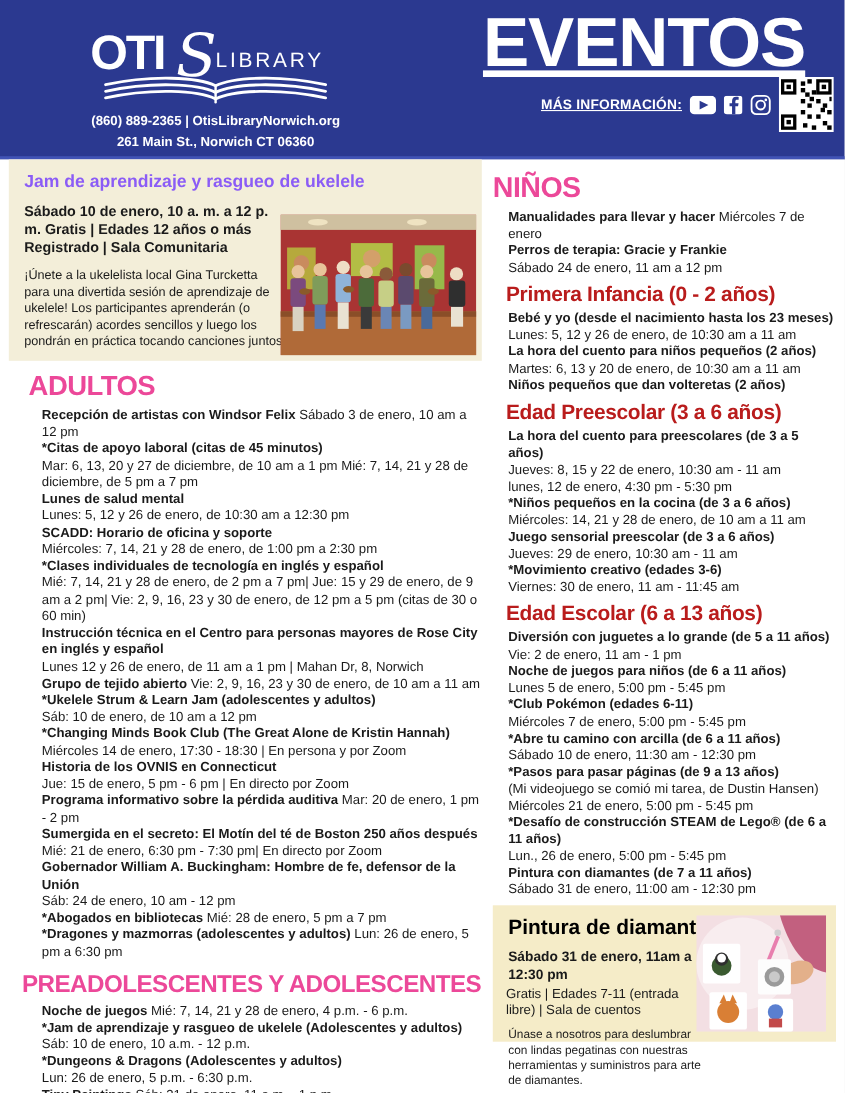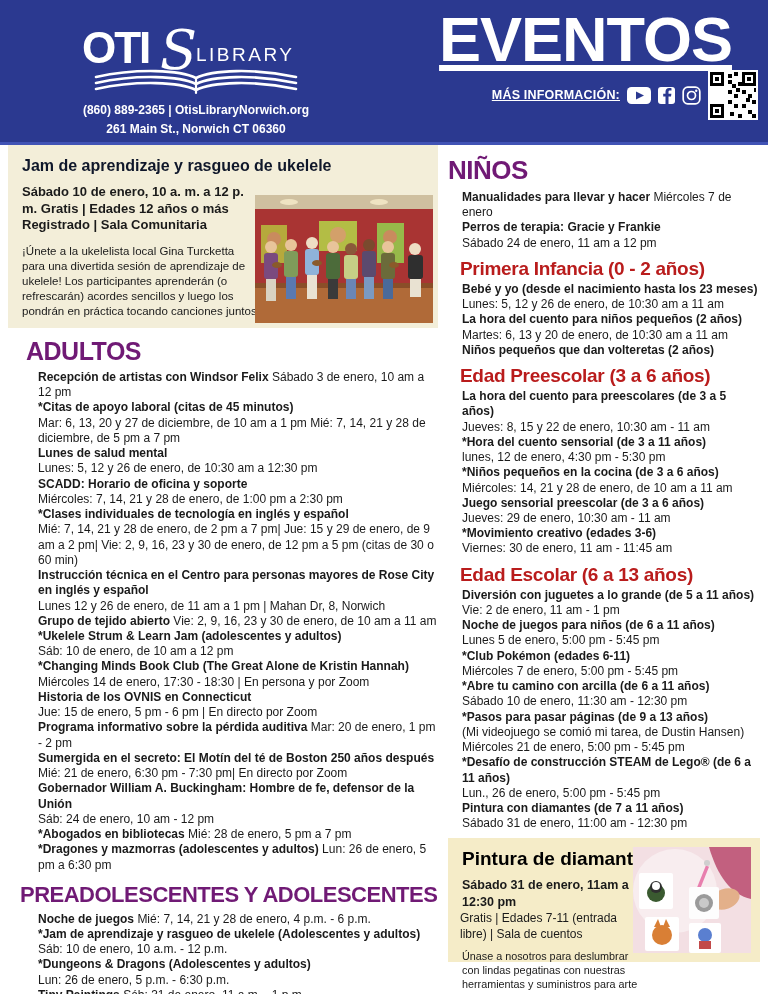--- a/index.html
+++ b/index.html
@@ -20,26 +20,26 @@
   .eventos{font-size:63px;font-weight:900;letter-spacing:-1px;line-height:1.05;margin:2px 26px 0 0;}
   .info-row{display:flex;align-items:center;gap:7px;margin-top:-2px;}
   .info-label{font-size:12.5px;font-weight:900;letter-spacing:.2px;}
   .soc{display:inline-flex;align-items:center;}
   
   .body{flex:1;display:flex;padding:0 8px;gap:10px;background:#fff;box-sizing:border-box;}
   .col-left{width:430px;flex:0 0 430px;}
   .col-right{flex:1;padding-top:8px;min-width:0;}
   
   .feature-box{background:#f3eed9;padding:8px 12px 8px 12px;position:relative;min-height:183px;box-sizing:border-box;}
-  .f-title{color:#0f172a;font-size:16px;font-weight:bold;margin:4px 0 9px 2px;}
+  .f-title{color:#8b5cf6;font-size:16px;font-weight:bold;margin:4px 0 9px 2px;}
   .f-meta{font-size:13px;font-weight:bold;line-height:1.28;width:238px;margin:0 0 0 2px;}
   .f-desc{font-size:11.5px;line-height:1.3;width:238px;margin:10px 0 0 2px;}
   .f-photo{position:absolute;right:5px;top:50px;width:178px;height:128px;}
   
-  .col-heading{font-size:25px;font-weight:900;letter-spacing:-.5px;margin:9px 0 4px 18px;color:#701a75;}
+  .col-heading{font-size:25px;font-weight:900;letter-spacing:-.5px;margin:9px 0 4px 18px;color:#ec4899;}
   .col-heading.narrowfit{font-size:22px;margin-left:12px;}
   .col-right .col-heading{margin:2px 0 4px 0;font-size:26px;}
   .sub-heading{font-size:19px;font-weight:800;letter-spacing:-.3px;margin:7px 0 2px 12px;color:#b91c1c;}
   
   .ev{font-size:12px;line-height:1.27;margin:0 0 0 30px;}
   .col-right .ev{margin-left:14px;}
   .ev b{font-weight:bold;}
   .ev .s.block{display:block;}
   
   .diamond-box{background:#f5ecc8;margin-top:7px;padding:10px 12px;position:relative;height:124px;box-sizing:border-box;}
@@ -227,21 +227,21 @@
       <p class="ev"><b>Manualidades para llevar y hacer</b> <span class="s">Miércoles 7 de enero</span></p>
       <p class="ev"><b>Perros de terapia: Gracie y Frankie</b><span class="s block">Sábado 24 de enero, 11 am a 12 pm</span></p>
 
       <h3 class="sub-heading">Primera Infancia (0 - 2 años)</h3>
       <p class="ev"><b>Bebé y yo (desde el nacimiento hasta los 23 meses)</b><span class="s block">Lunes: 5, 12 y 26 de enero, de 10:30 am a 11 am</span></p>
       <p class="ev"><b>La hora del cuento para niños pequeños (2 años)</b><span class="s block">Martes: 6, 13 y 20 de enero, de 10:30 am a 11 am</span></p>
       <p class="ev"><b>Niños pequeños que dan volteretas (2 años)</b></p>
 
       <h3 class="sub-heading">Edad Preescolar (3 a 6 años)</h3>
       <p class="ev"><b>La hora del cuento para preescolares (de 3 a 5 años)</b><span class="s block">Jueves: 8, 15 y 22 de enero, 10:30 am - 11 am</span></p>
-      <p class="ev"><b>*Hora del cuento sensorial (de 3 a 11 años)</b><span class="s block">lunes, 12 de enero, 4:30 pm - 5:30 pm</span></p>
+      <p class="ev"><span class="s block">lunes, 12 de enero, 4:30 pm - 5:30 pm</span></p>
       <p class="ev"><b>*Niños pequeños en la cocina (de 3 a 6 años)</b><span class="s block">Miércoles: 14, 21 y 28 de enero, de 10 am a 11 am</span></p>
       <p class="ev"><b>Juego sensorial preescolar (de 3 a 6 años)</b><span class="s block">Jueves: 29 de enero, 10:30 am - 11 am</span></p>
       <p class="ev"><b>*Movimiento creativo (edades 3-6)</b><span class="s block">Viernes: 30 de enero, 11 am - 11:45 am</span></p>
 
       <h3 class="sub-heading">Edad Escolar (6 a 13 años)</h3>
       <p class="ev"><b>Diversión con juguetes a lo grande (de 5 a 11 años)</b><span class="s block">Vie: 2 de enero, 11 am - 1 pm</span></p>
       <p class="ev"><b>Noche de juegos para niños (de 6 a 11 años)</b><span class="s block">Lunes 5 de enero, 5:00 pm - 5:45 pm</span></p>
       <p class="ev"><b>*Club Pokémon (edades 6-11)</b><span class="s block">Miércoles 7 de enero, 5:00 pm - 5:45 pm</span></p>
       <p class="ev"><b>*Abre tu camino con arcilla (de 6 a 11 años)</b><span class="s block">Sábado 10 de enero, 11:30 am - 12:30 pm</span></p>
       <p class="ev"><b>*Pasos para pasar páginas (de 9 a 13 años)</b><span class="s block">(Mi videojuego se comió mi tarea, de Dustin Hansen)</span><span class="s block">Miércoles 21 de enero, 5:00 pm - 5:45 pm</span></p>

